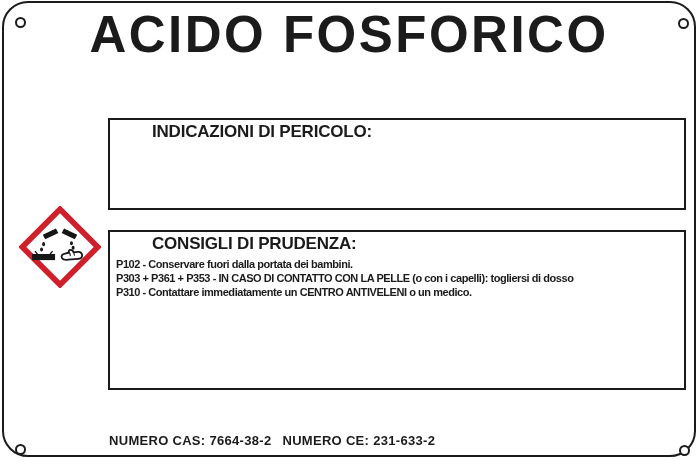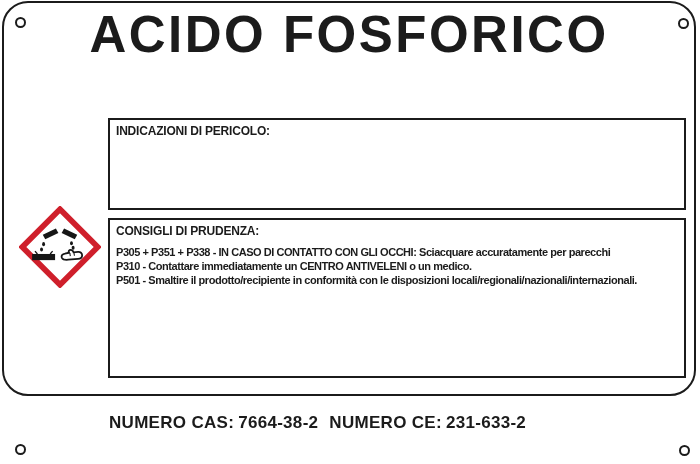--- a/index.html
+++ b/index.html
@@ -1,38 +1,38 @@
 <!DOCTYPE html>
 <html><head>
 <meta charset="utf-8">
 <style>
   html,body{margin:0;padding:0;background:#ffffff;}
   .canvas{position:relative;width:700px;height:464px;background:#ffffff;overflow:hidden;
           font-family:"Liberation Sans","DejaVu Sans",sans-serif;color:#1b1b1b;}
-  .sign{position:absolute;left:2px;top:1px;width:694px;height:395px;box-sizing:border-box;
+  .sign{position:absolute;left:2px;top:1px;width:694px;height:456px;box-sizing:border-box;
         border:2.5px solid #1b1b1b;border-radius:26px;background:#ffffff;}
   .hole{position:absolute;width:11px;height:11px;border:2px solid #1b1b1b;border-radius:50%;
         background:#ffffff;box-sizing:border-box;z-index:5;}
   .hole.tl{left:11px;top:14px;}
   .hole.tr{left:674px;top:15px;}
   .hole.bl{left:11px;top:441px;}
   .hole.br{left:675px;top:442px;}
   .title{position:absolute;left:0;top:4px;width:100%;margin:0;text-align:center;
          font-size:51px;font-weight:bold;letter-spacing:2.5px;line-height:1.1;color:#1b1b1b;}
   .box{position:absolute;left:104px;width:578px;box-sizing:border-box;
        border:2px solid #1b1b1b;background:#ffffff;padding:5px 6px;}
   .box.hazard{top:115px;height:92px;}
-  .box.precaution{top:215px;height:160px;}
-  .box-header{font-size:12px;font-weight:bold;letter-spacing:-0.2px;white-space:nowrap;
-              height:13px;line-height:13px;margin-bottom:7px;}
+  .box.precaution{top:227px;height:160px;}
+  .box-header{font-size:17px;font-weight:bold;letter-spacing:-0.2px;white-space:nowrap;
+              height:13px;line-height:13px;margin-bottom:7px;margin-left:36px;}
   .line{font-size:11px;font-weight:bold;letter-spacing:-0.45px;white-space:nowrap;
         height:14px;line-height:14px;}
   .line.cont{padding-left:22px;}
   .pictogram{position:absolute;left:15px;top:203px;width:82px;height:82px;}
-  .footer{position:absolute;left:105px;top:410px;font-size:17px;font-weight:bold;
+  .footer{position:absolute;left:105px;top:430px;font-size:13px;font-weight:bold;
           letter-spacing:0.3px;white-space:nowrap;}
   .footer .val{margin-left:4px;}
   .footer .gap{margin-left:11px;}
 </style>
 </head>
 <body>
 
 <div class="canvas">
   <div class="sign">
 
@@ -60,23 +60,23 @@
         <path d="M19.5,55 l3,3.5 M41,55 l-3,3.5" stroke="#161616" stroke-width="1.6" fill="none"></path>
         <path d="M52.5,63.5 C51,60.5 53,58.5 56,58 L61,57 C60,55 61,53.5 63,53.5
                  C65,53.5 66,55 66.5,56.5 L72,56 C75,55.8 77,57.5 77,60
                  C77,62.5 75,64.3 72,64.5 L60,65.5 C56.5,65.8 53.5,65.3 52.5,63.5 Z" fill="#ffffff" stroke="#161616" stroke-width="2.2"></path>
         <path d="M62,57.5 L62.6,61.2 M67,57 L67.6,60.7" stroke="#161616" stroke-width="1.3" fill="none"></path>
       </g>
     </svg>
 
     <div class="box precaution">
       <div class="box-header">CONSIGLI DI PRUDENZA:</div>
-      <div class="line">P305 + P351 + P338 - IN CASO DI CONTATTO CON GLI OCCHI: Sciacquare accuratamente per parecchi</div>
+      <div class="line">P102 - Conservare fuori dalla portata dei bambini.</div>
+      <div class="line">P303 + P361 + P353 - IN CASO DI CONTATTO CON LA PELLE (o con i capelli): togliersi di dosso</div>
       <div class="line">P310 - Contattare immediatamente un CENTRO ANTIVELENI o un medico.</div>
-      <div class="line">P501 - Smaltire il prodotto/recipiente in conformità con le disposizioni locali/regionali/nazionali/internazionali.</div>
     </div>
 
     <div class="footer">
       <span>NUMERO CAS:</span><span class="val">7664-38-2</span><span class="gap">NUMERO CE:</span><span class="val">231-633-2</span>
     </div>
 
   </div>
 </div>
 
 </body></html>

